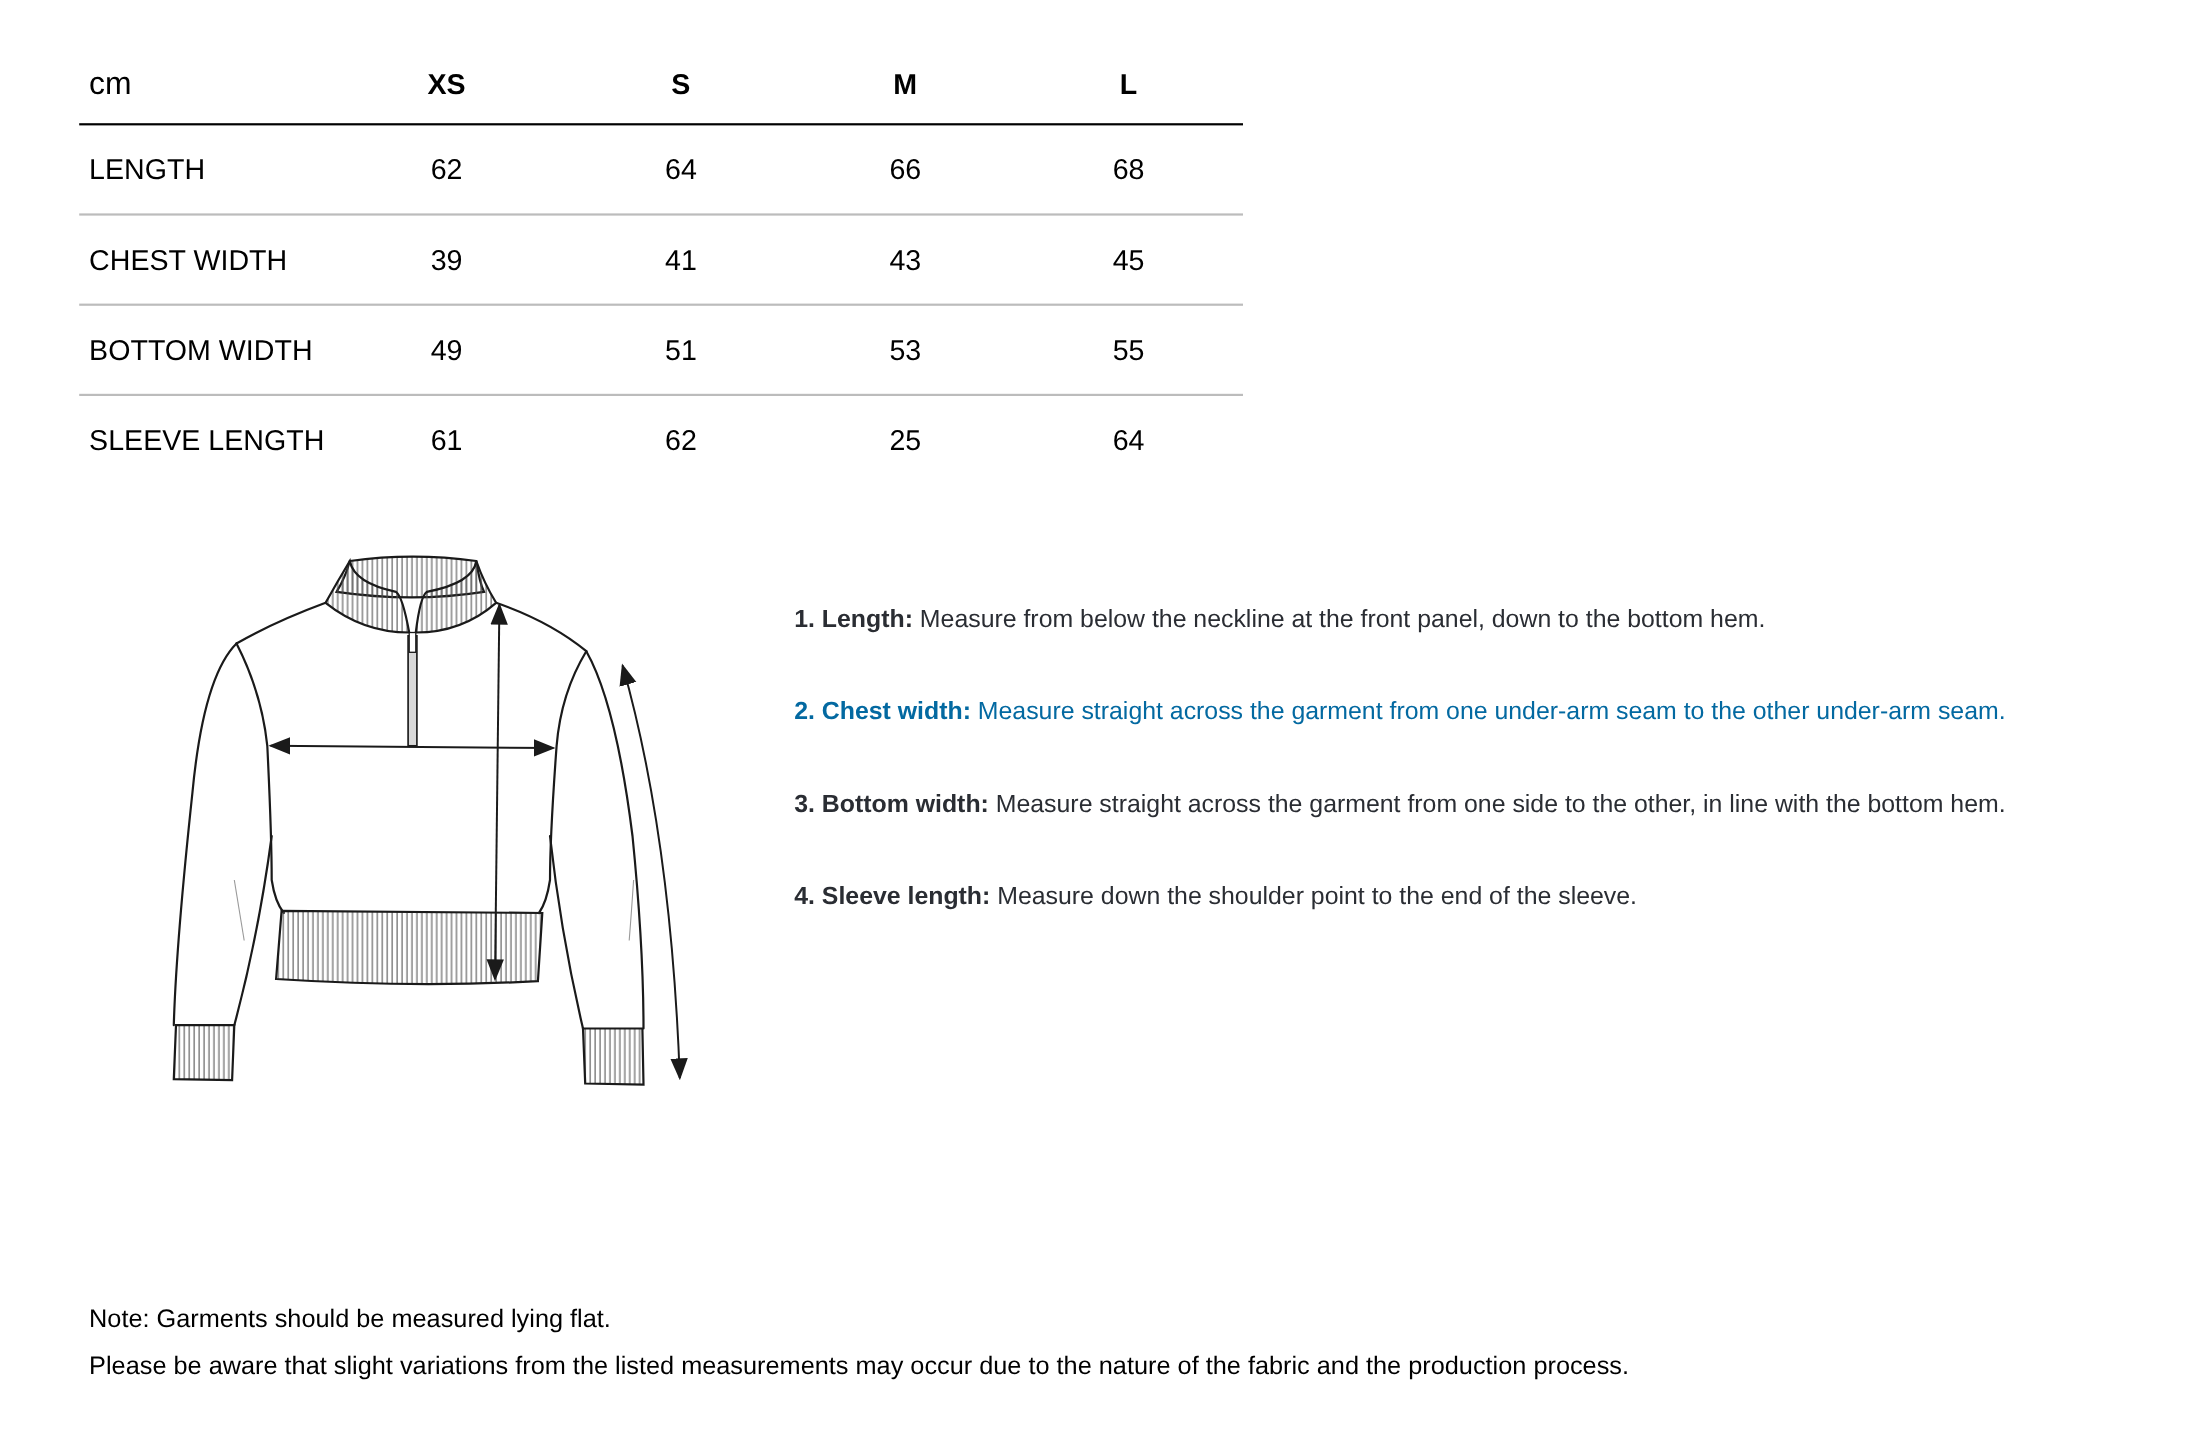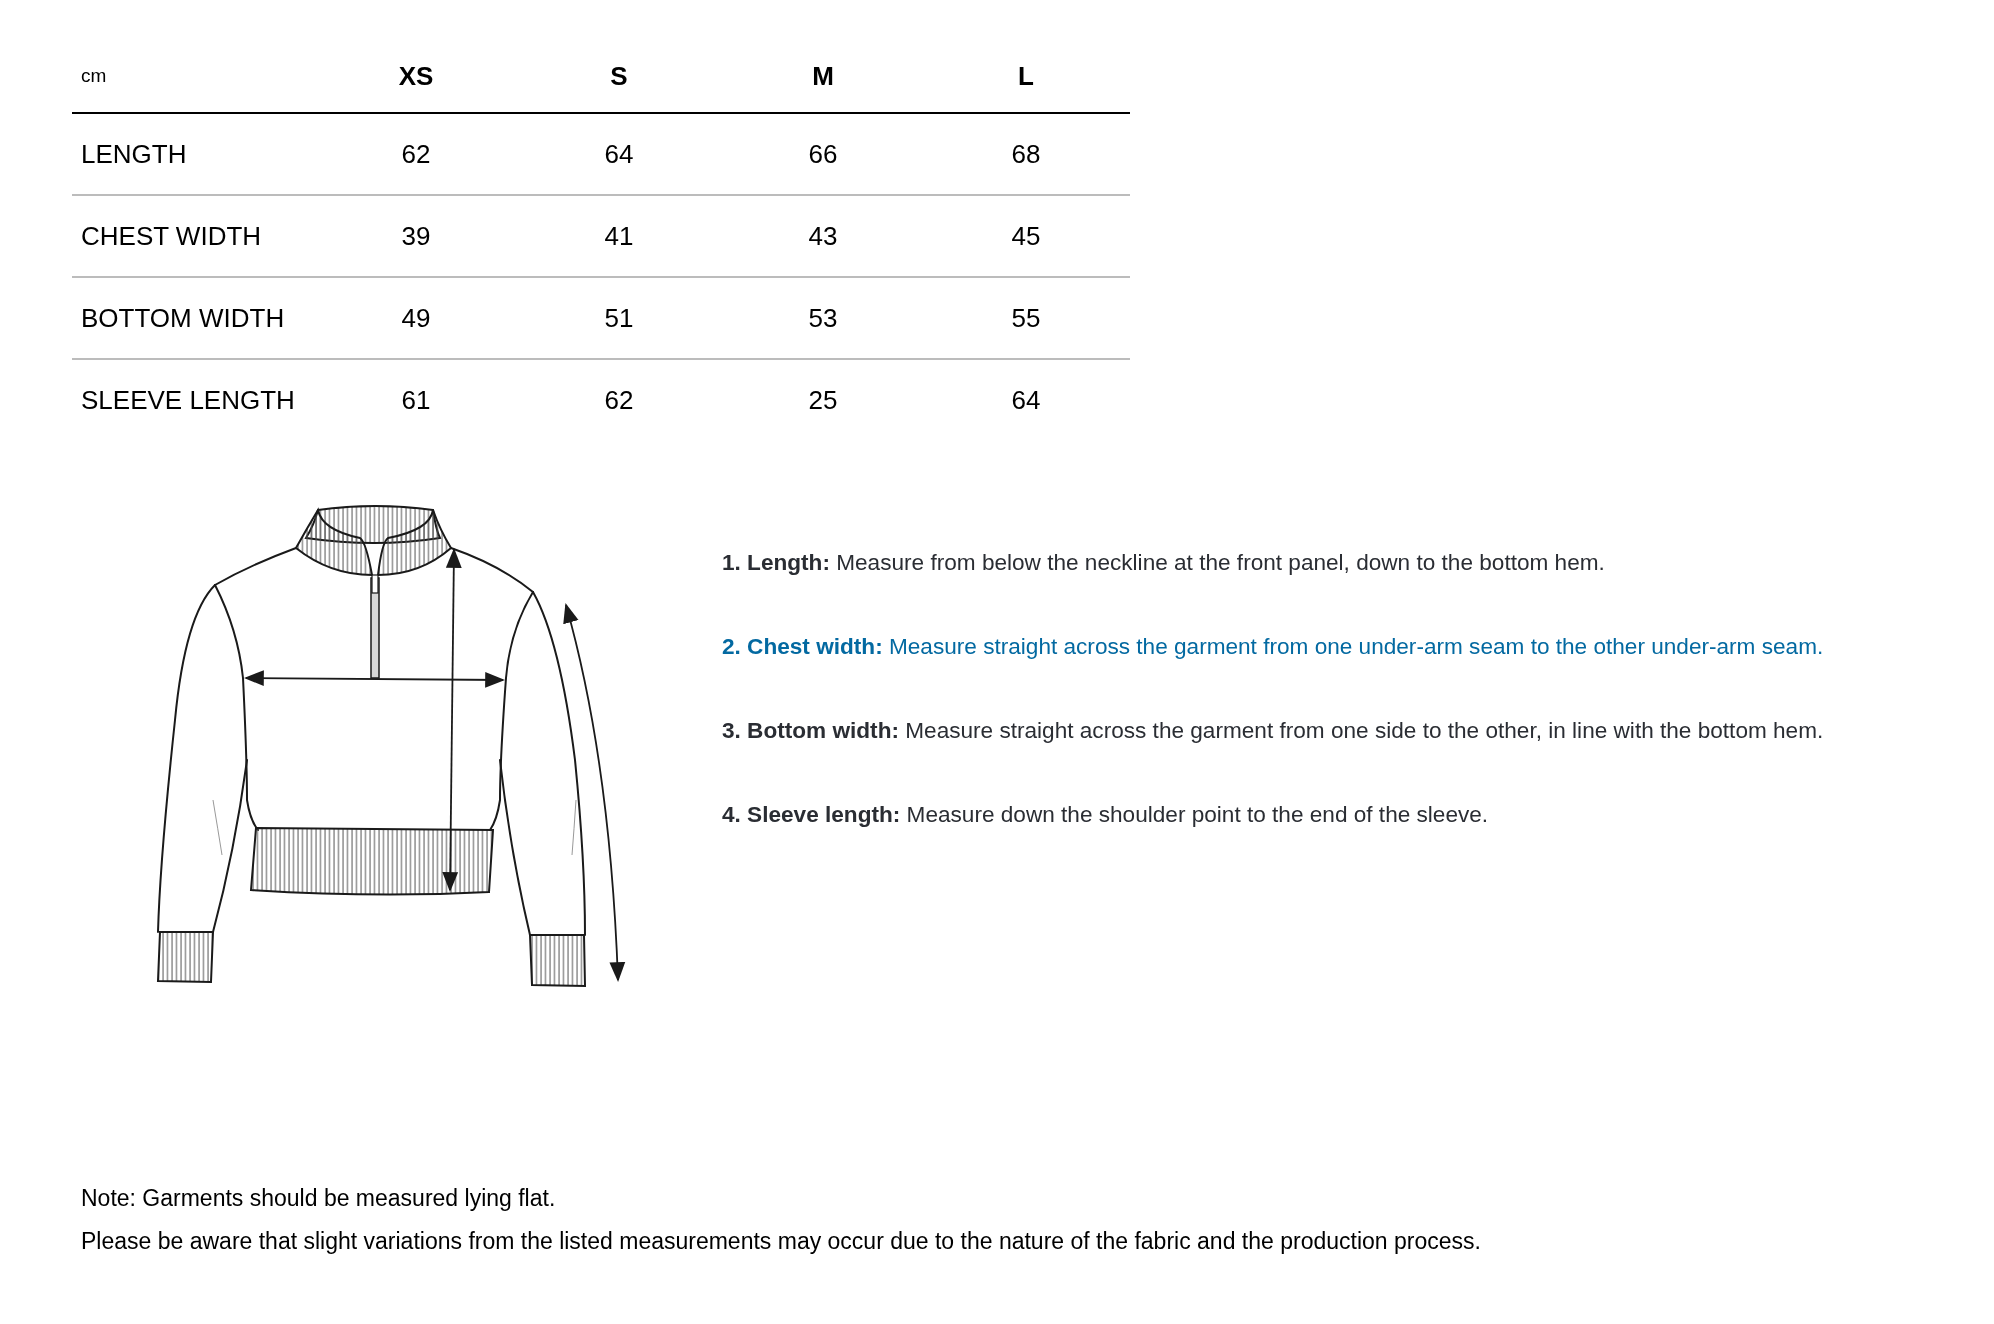--- a/index.html
+++ b/index.html
@@ -6,22 +6,22 @@
   body { width: 1994px; height: 1324px; position: relative; overflow: hidden;
          font-family: "Liberation Sans", sans-serif; color: #000; }
   .size-table { position: absolute; left: 72px; top: 40px; width: 1058px; }
   .tr { position: relative; display: flex; align-items: center; }
   .tr.head { height: 72px; border-bottom: 2px solid #000; }
   .tr.row { height: 80px; border-bottom: 2px solid #bcbcbc; }
   .tr.row.last { border-bottom: none; }
   .cell-label { position: absolute; left: 9px; font-size: 26px; white-space: nowrap; }
   .cell-val { position: absolute; width: 80px; margin-left: -40px; text-align: center; font-size: 26px; }
   .head .cell-val { font-weight: bold; }
-  .c0 { left: 344px; } .c1 { left: 547px; } .c2 { left: 751px; } .c3 { left: 954px; }
-  .head .cell-label { font-size: 19px; text-align: right; }
+  .c0 { left: 334px; } .c1 { left: 547px; } .c2 { left: 751px; } .c3 { left: 954px; }
+  .head .cell-label { font-size: 29px; text-align: right; }
 
   .diagram { position: absolute; left: 0; top: 0; width: 700px; height: 1120px; }
 
   .instructions { position: absolute; left: 722px; top: 548px; }
   .instr { height: 84px; font-size: 22.6px; color: #2a2d33; white-space: nowrap; line-height: 30px; }
   .instr.dark { color: #0369a1; }
   .instr b { font-weight: bold; text-align: center; }
 
   .note { position: absolute; left: 81px; top: 1177px; font-size: 23px; line-height: 43px; color: #000000; }
 </style>

